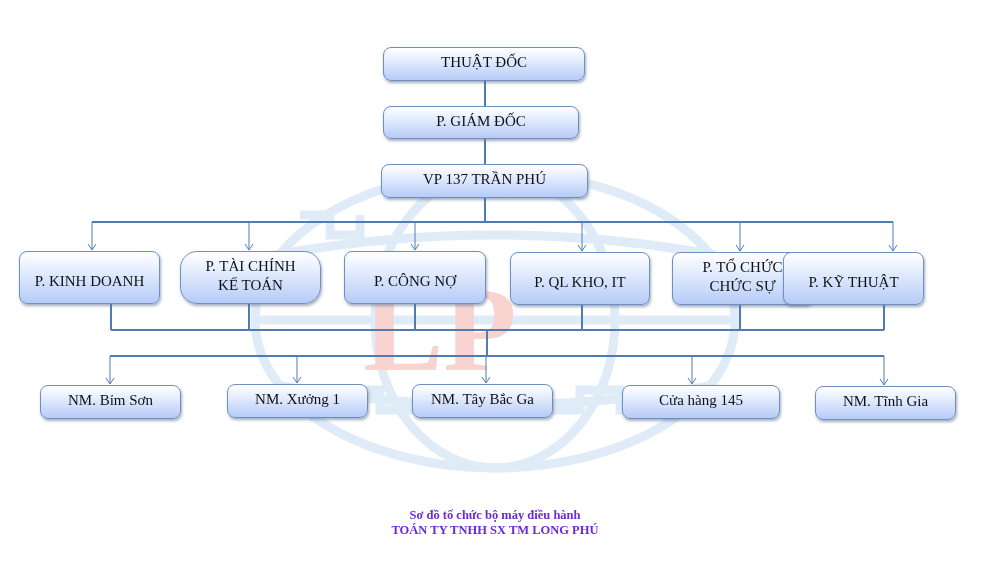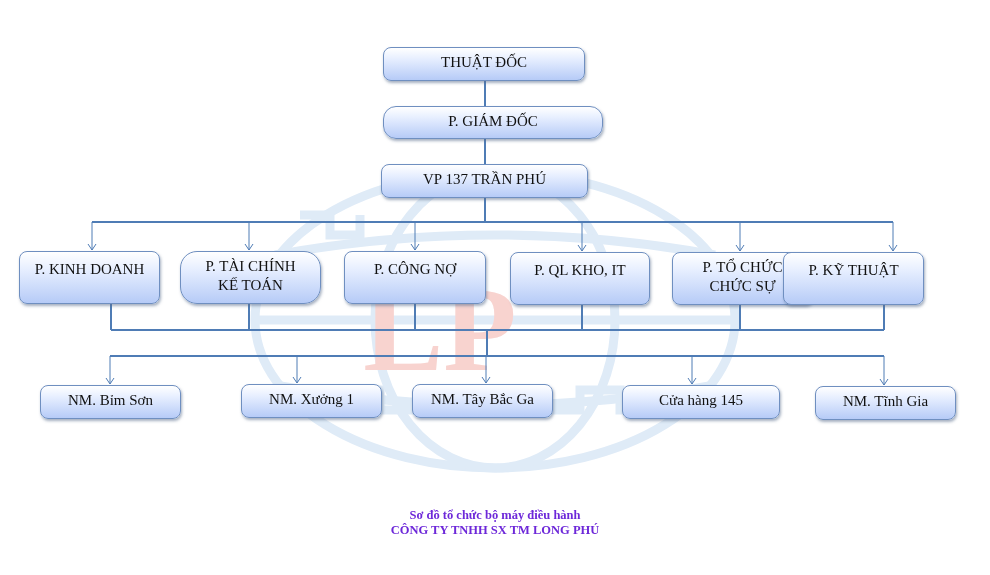--- a/index.html
+++ b/index.html
@@ -5,21 +5,21 @@
   html, body { margin:0; padding:0; }
   body { width:990px; height:575px; background:#ffffff; position:relative; overflow:hidden;
          font-family:"Liberation Serif", "DejaVu Serif", serif; }
   #wm { position:absolute; left:0; top:0; }
   #lines { position:absolute; left:0; top:0; }
   .box { position:absolute; box-sizing:border-box; border:1px solid #6f8fc0; border-radius:8px;
          background:linear-gradient(to bottom, #ffffff 0%, #e6eeff 35%, #b6cbf7 100%);
          box-shadow:1px 2px 3px rgba(90,110,140,0.55);
          color:#111; font-size:15px; text-align:center; line-height:19px;
          display:flex; align-items:flex-start; justify-content:center; padding-top:5px; }
-  .box.mid { align-items:flex-start; padding-top:8px; }
+  .box.mid { align-items:center; padding-top:8px; }
   .box span { display:block; }
   .caption { position:absolute; left:0; width:990px; text-align:center; top:508px;
              color:#6d28d9; font-weight:bold; font-size:12.5px; line-height:15px; }
 </style>
 </head>
 <body>
 
 <svg id="wm" width="990" height="575">
   <g fill="none" stroke="#dfebf7" stroke-width="9">
     <ellipse cx="495" cy="320" rx="240" ry="148"></ellipse>
@@ -72,21 +72,21 @@
     <line x1="692" y1="356" x2="692" y2="384"></line>
       <path d="M688 378 L692 384 L696 378"></path>
     <line x1="884" y1="356" x2="884" y2="385"></line>
       <path d="M880 379 L884 385 L888 379"></path>
   </g>
 </svg>
 
 <div class="box" style="left:383px;top:47px;width:202px;height:34px;">
   <span>THUẬT ĐỐC</span>
   </div>
-<div class="box" style="left:383px;top:106px;width:220px;height:33px;border-radius:13px;">
+<div class="box" style="left:383px;top:106px;width:196px;height:33px;">
   <span>P. GIÁM ĐỐC</span>
   </div>
 <div class="box" style="left:381px;top:164px;width:207px;height:34px;">
   <span>VP 137 TRẦN PHÚ</span>
   </div>
 
 <div class="box mid" style="left:19px;top:251px;width:141px;height:53px;">
   <div>
       <span>P. KINH DOANH</span>
       <span></span>
@@ -119,29 +119,29 @@
 <div class="box mid" style="left:783px;top:252px;width:141px;height:53px;">
   <div>
       <span>P. KỸ THUẬT</span>
       <span></span>
     </div>
   </div>
 
 <div class="box" style="left:40px;top:385px;width:141px;height:34px;">
   <span>NM. Bỉm Sơn</span>
   </div>
-<div class="box" style="left:227px;top:384px;width:141px;height:34px;margin-left:14px;">
+<div class="box" style="left:227px;top:384px;width:141px;height:34px;">
   <span>NM. Xưởng 1</span>
   </div>
 <div class="box" style="left:412px;top:384px;width:141px;height:34px;">
   <span>NM. Tây Bắc Ga</span>
   </div>
 <div class="box" style="left:622px;top:385px;width:158px;height:34px;">
   <span>Cửa hàng 145</span>
   </div>
 <div class="box" style="left:815px;top:386px;width:141px;height:34px;">
   <span>NM. Tĩnh Gia</span>
   </div>
 
 <div class="caption">
   <div>Sơ đồ tổ chức bộ máy điều hành</div>
-  <div>CÔNG TY TNHH SX TM LONG PHÚ</div>
+  <div>TOÁN TY TNHH SX TM LONG PHÚ</div>
 </div>
 
 </body></html>

